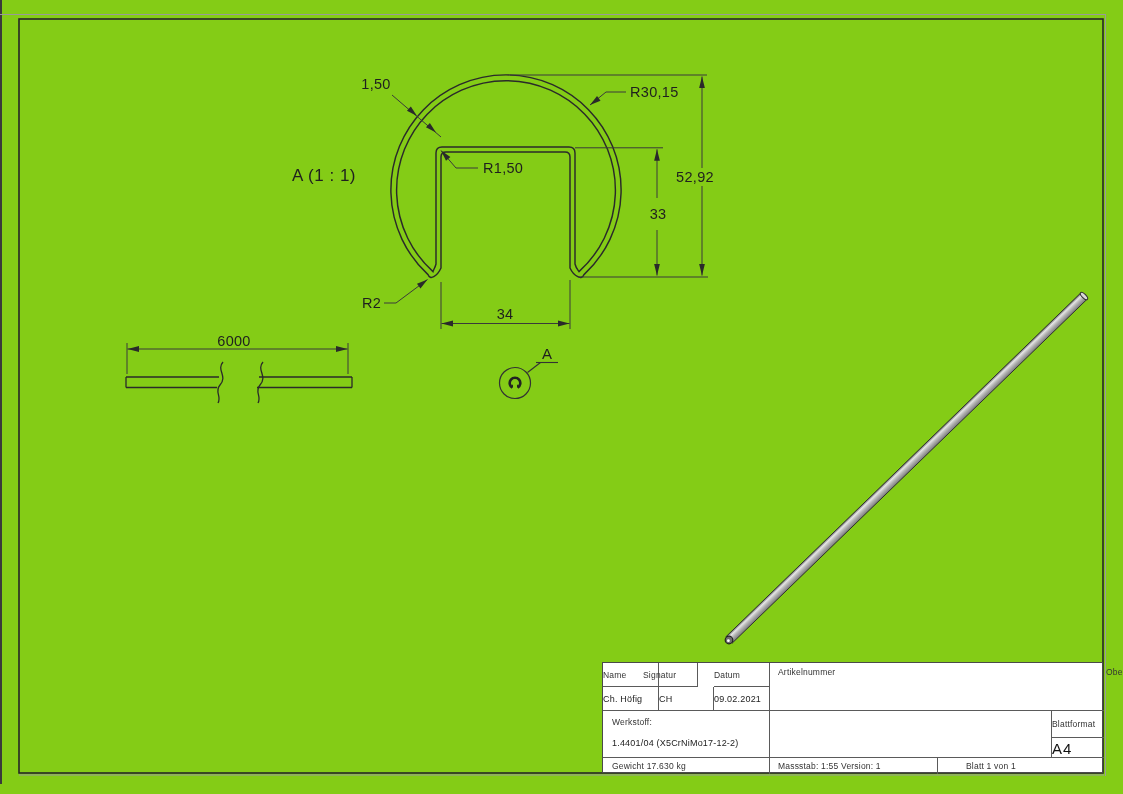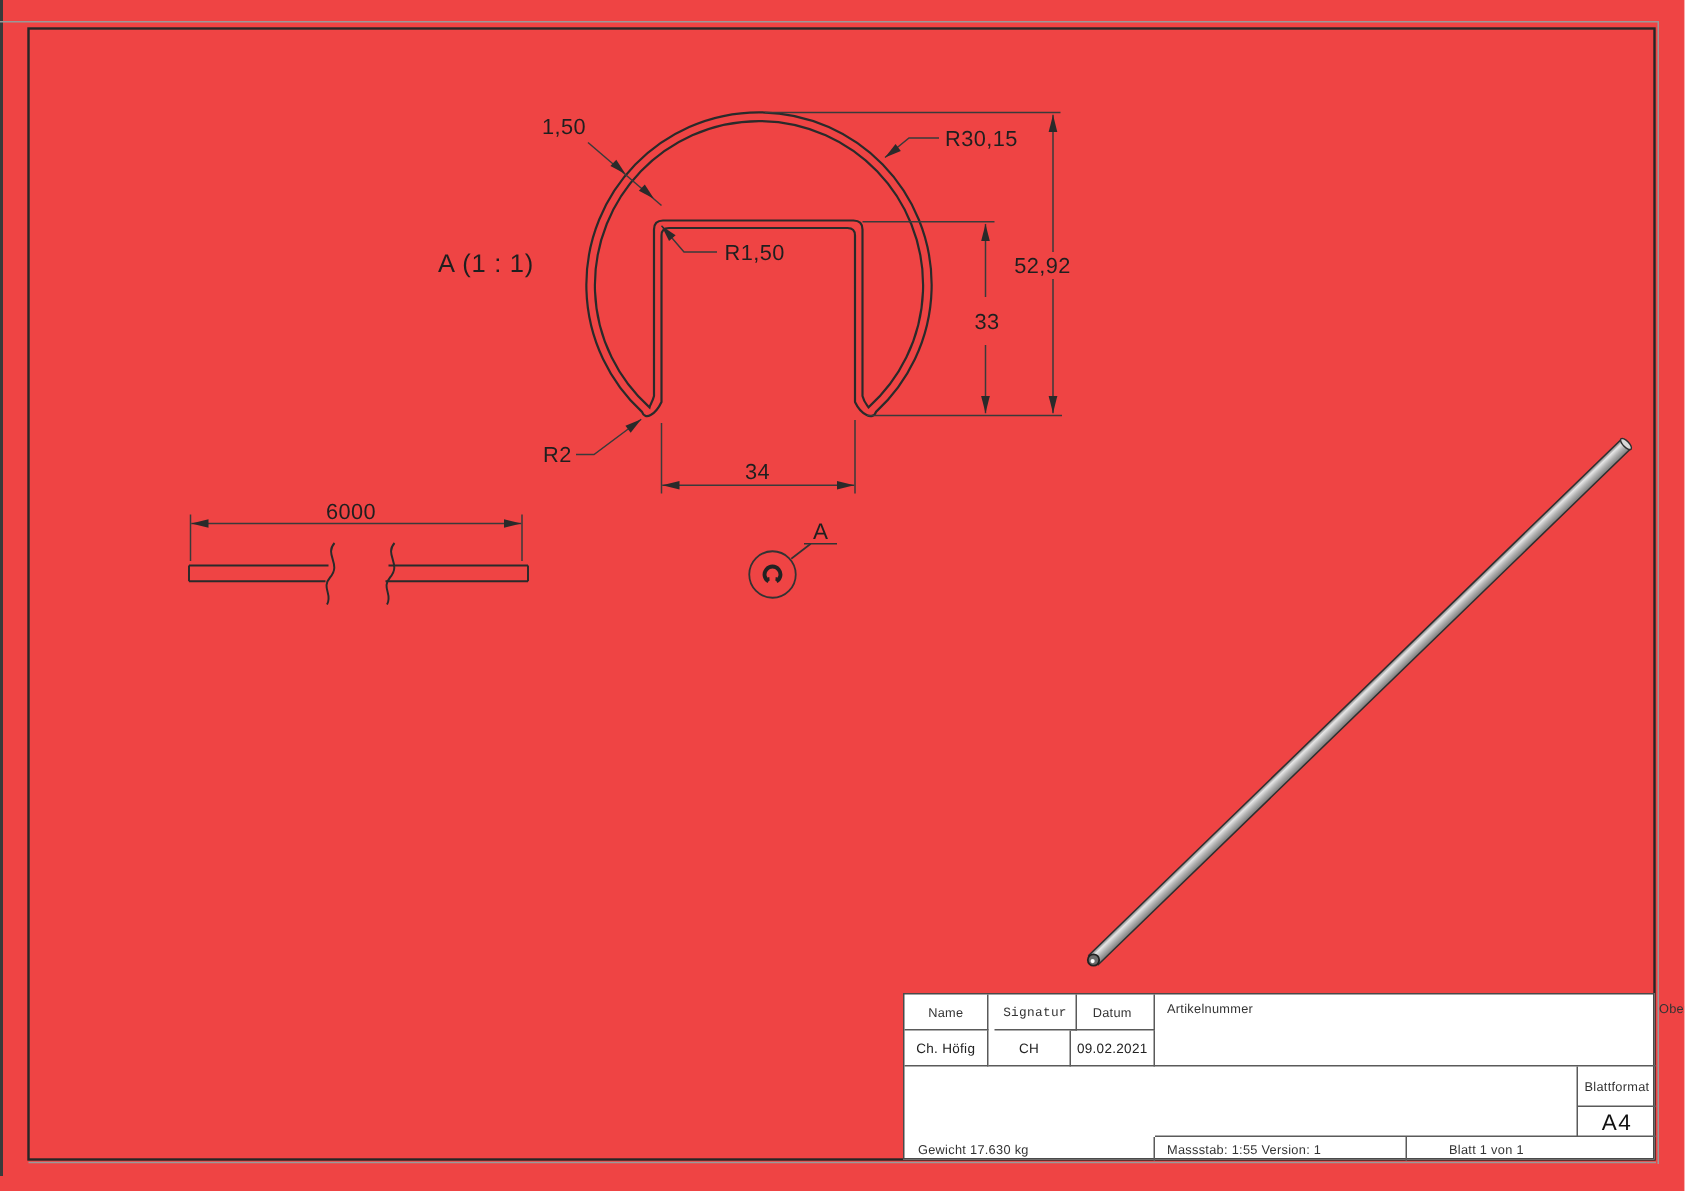--- a/index.html
+++ b/index.html
@@ -1,28 +1,28 @@
 <!DOCTYPE html>
 <html><head>
 <meta charset="utf-8">
 <style>
   html,body{margin:0;padding:0;background:#ffffff;}
-  .page{position:relative;width:1123px;height:794px;background:#ef4444;overflow:hidden;
+  .page{position:relative;width:1123px;height:794px;background:#84cc16;overflow:hidden;
         font-family:"Liberation Sans", sans-serif;color:#1f1f1f;}
   svg{position:absolute;left:0;top:0;}
   svg text{fill:#1f1f1f;font-family:"Liberation Sans", sans-serif;}
   .dimtxt{font-size:14.5px;letter-spacing:.3px;}
   .sectxt{font-size:17px;letter-spacing:.5px;}
 
   
   .tblock{position:absolute;left:602px;top:662px;width:501px;height:111px;
           border:1.2px solid #4a4a4a;box-sizing:border-box;background:#fff;}
   .cell{position:absolute;box-sizing:border-box;border-color:#5a5a5a;border-style:solid;border-width:0;}
   .br{border-right-width:1px;} .bb{border-bottom-width:1px;}
-  .cell.center{display:flex;align-items:center;justify-content:center;}
+  .cell.center{display:flex;align-items:center;justify-content:flex-start;}
   .lbl{font-size:8.5px;color:#333;letter-spacing:.2px;}
   .val{font-size:9px;color:#222;letter-spacing:.2px;}
   .artnum{font-size:21px;color:#000;letter-spacing:.5px;white-space:nowrap;}
   .a4{font-size:15px;color:#111;letter-spacing:1px;}
 </style>
 </head>
 <body>
 
 <div class="page">
 
@@ -132,21 +132,21 @@
       <ellipse cx="1084" cy="296" rx="4.8" ry="2" transform="rotate(46 1084 296)" fill="#d9d9d9" stroke="#2f2f2f" stroke-width="1"></ellipse>
       <circle cx="729" cy="640" r="3.8" fill="#6e6e6e" stroke="#222" stroke-width="1.2"></circle>
       <circle cx="728.4" cy="640.7" r="1.4" fill="#ffffff" stroke="none"></circle>
     </g>
   </svg>
 
   <div class="tblock">
     <div class="cell center br bb" style="left:0;top:0;width:56px;height:24px;">
         <span class="lbl">Name</span>
       </div>
-    <div class="cell center br bb" style="left:60px;top:0;width:55px;height:24px;font-family:Liberation Mono, monospace;">
+    <div class="cell center br bb" style="left:40px;top:0;width:55px;height:24px;">
         <span class="lbl">Signatur</span>
       </div>
     <div class="cell center br bb" style="left:111px;top:0;width:56px;height:24px;">
         <span class="lbl">Datum</span>
       </div>
 
     <div class="cell center br bb" style="left:0;top:24px;width:56px;height:24px;">
         <span class="val">Ch. Höfig</span>
       </div>
     <div class="cell center br bb" style="left:56px;top:24px;width:55px;height:24px;">
@@ -155,20 +155,24 @@
     <div class="cell center br bb" style="left:111px;top:24px;width:56px;height:24px;">
         <span class="val">09.02.2021</span>
       </div>
 
     <div class="cell bb" style="left:167px;top:0;width:334px;height:48px;">
       <span class="lbl" style="position:absolute;left:8px;top:4px;">Artikelnummer</span>
       <span class="lbl" style="position:absolute;left:336px;top:4px;">Oberfläche:</span>
 
     </div>
 
+    <div class="cell br bb" style="left:0;top:48px;width:167px;height:47px;">
+      <span class="lbl" style="position:absolute;left:9px;top:6px;">Werkstoff:</span>
+      <span class="val" style="position:absolute;left:9px;top:27px;">1.4401/04 (X5CrNiMo17-12-2)</span>
+    </div>
     <div class="cell br bb" style="left:167px;top:48px;width:282px;height:47px;"></div>
     <div class="cell bb" style="left:449px;top:48px;width:52px;height:47px;">
       <div class="cell center bb" style="left:0;top:0;width:52px;height:27px;border-color:#5a5a5a;">
           <span class="lbl">Blattformat</span>
         </div>
       <div class="cell center" style="left:0;top:27px;width:52px;height:20px;">
           <span class="a4">A4</span>
         </div>
     </div>
 

